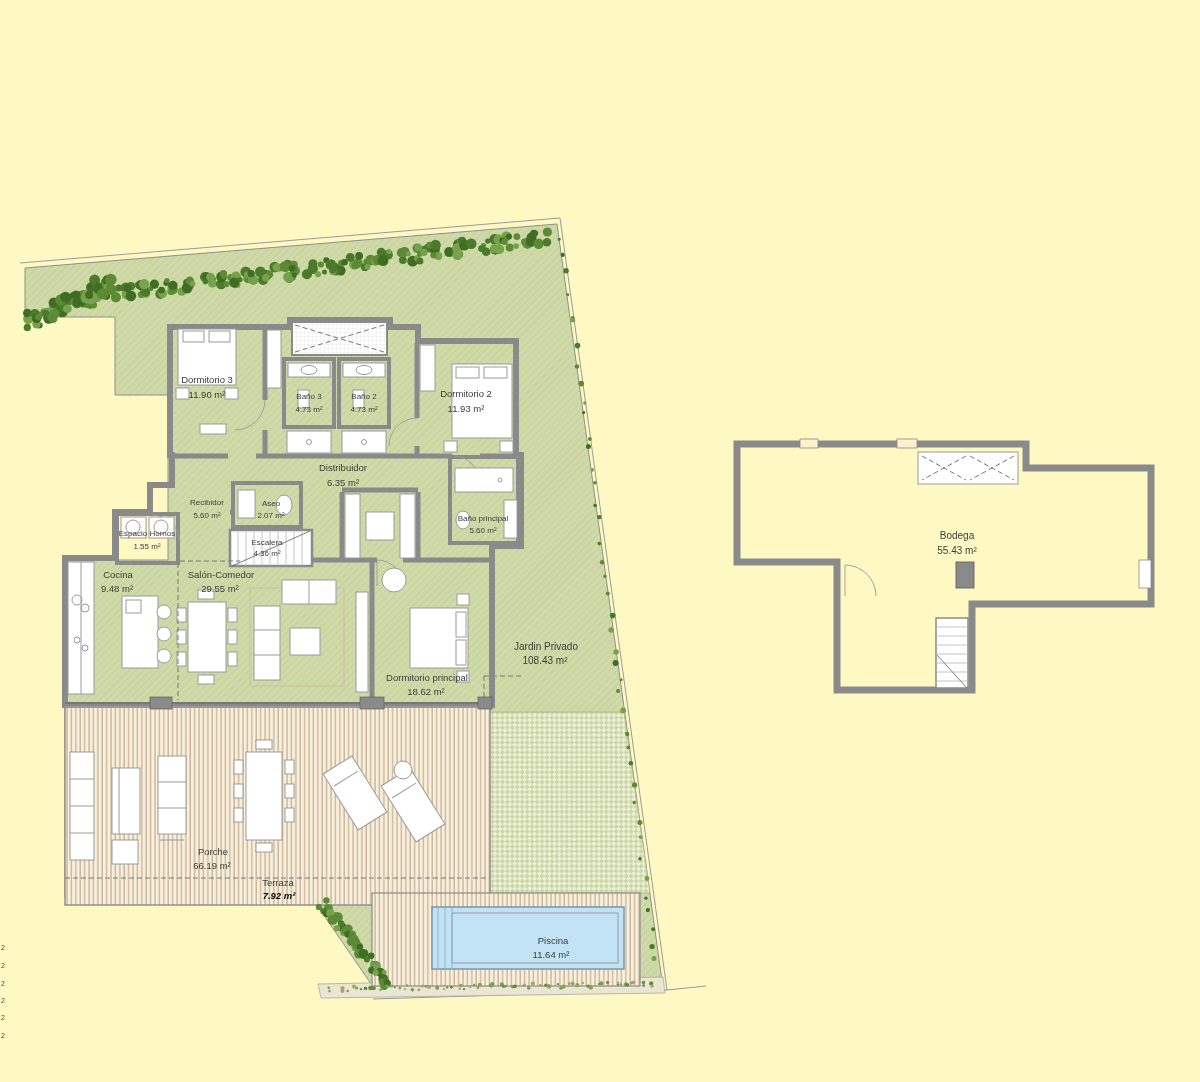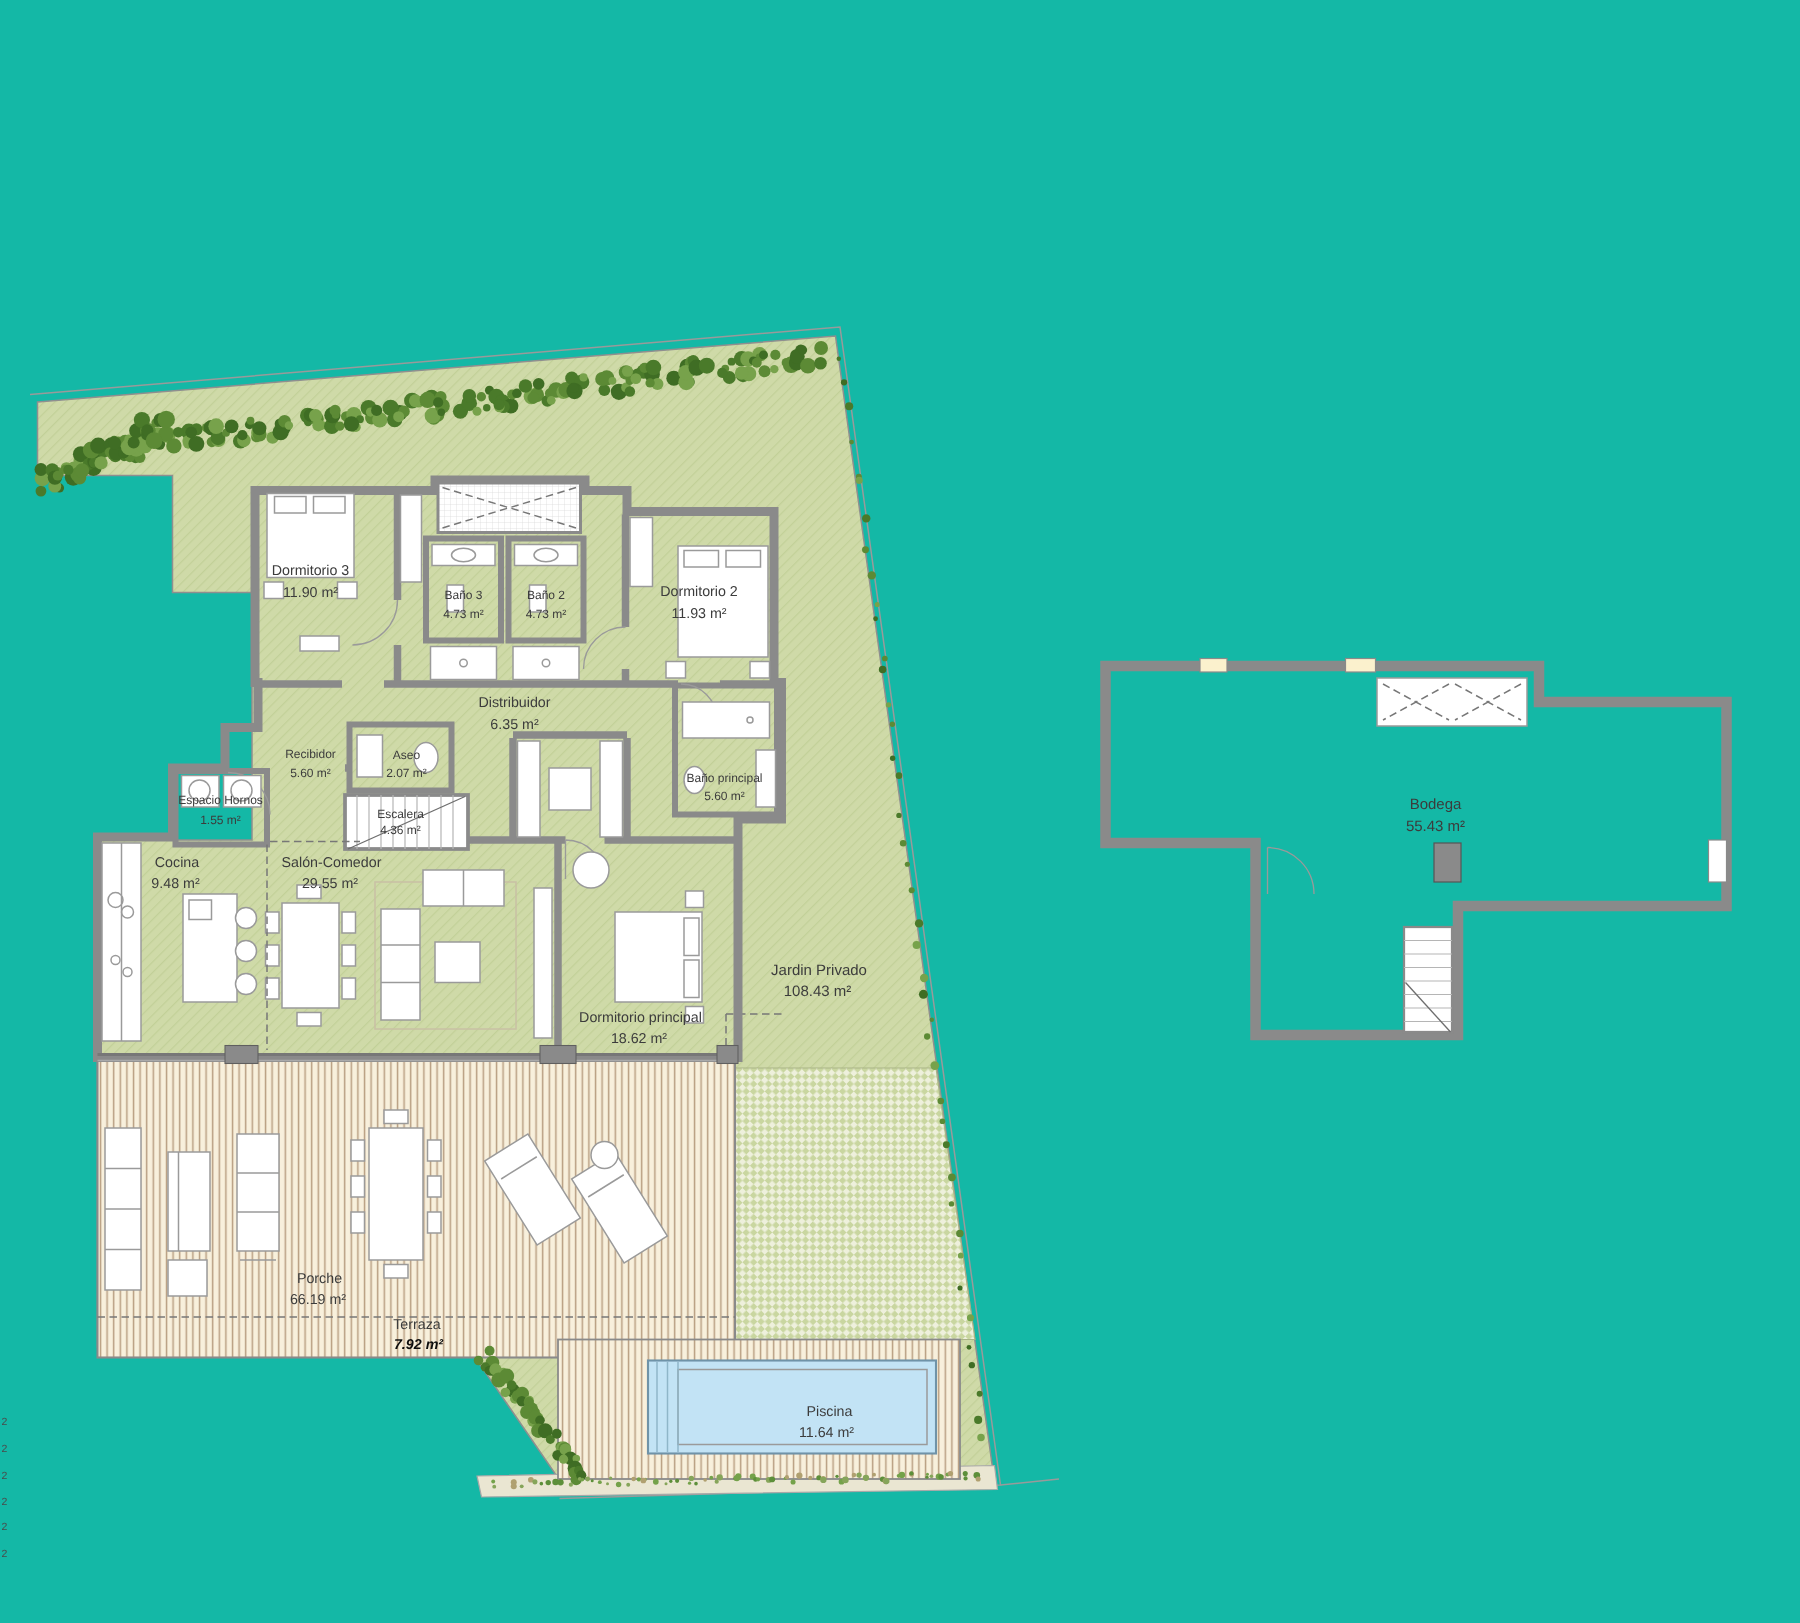--- a/index.html
+++ b/index.html
@@ -1,16 +1,16 @@
 <!DOCTYPE html>
 <html><head>
 <meta charset="utf-8">
 <style>
   html,body{margin:0;padding:0;background:#fff;}
-  #stage{position:relative;width:1200px;height:1082px;background:#14b8a6;overflow:hidden;
+  #stage{position:relative;width:1200px;height:1082px;background:#fef9c3;overflow:hidden;
          font-family:"Liberation Sans", sans-serif;text-align:center;}
   svg{display:block;}
   .lbl{font-family:"Liberation Sans", sans-serif;font-size:9.5px;fill:#3c3c3c;text-anchor:middle;}
   .lbl-sm{font-size:8px;}
   .lbl-lg{font-size:10px;}
   .lbl-bold{font-weight:bold;font-style:italic;fill:#0d0d0d;}
   .mark{font-family:"Liberation Sans", sans-serif;font-size:7px;fill:#4a4a4a;}
   .wall{fill:none;stroke:#8a8a8a;stroke-linejoin:miter;}
   .furn{fill:#ffffff;stroke:#9a9a9a;stroke-width:1;}
   .thin{fill:none;stroke:#9a9a9a;stroke-width:1;}

